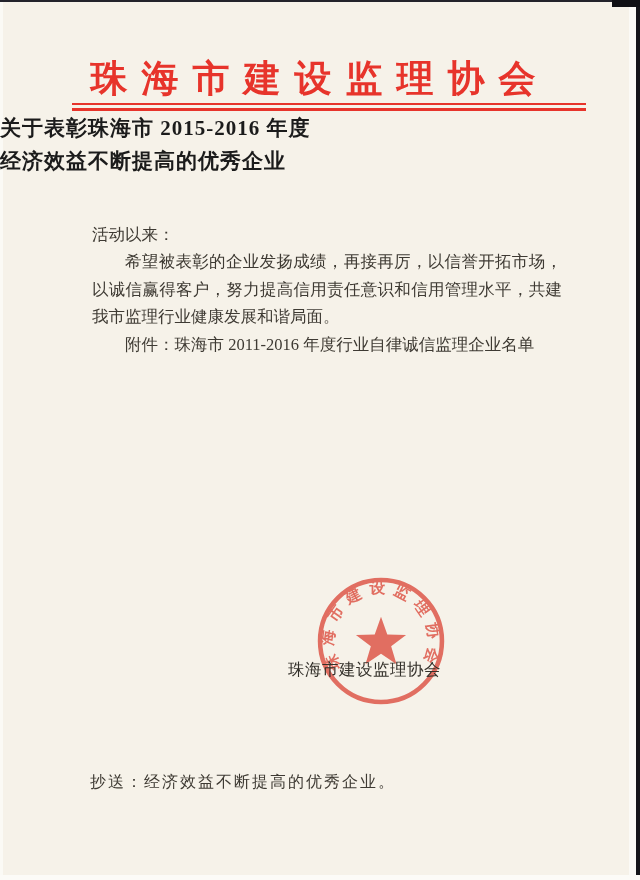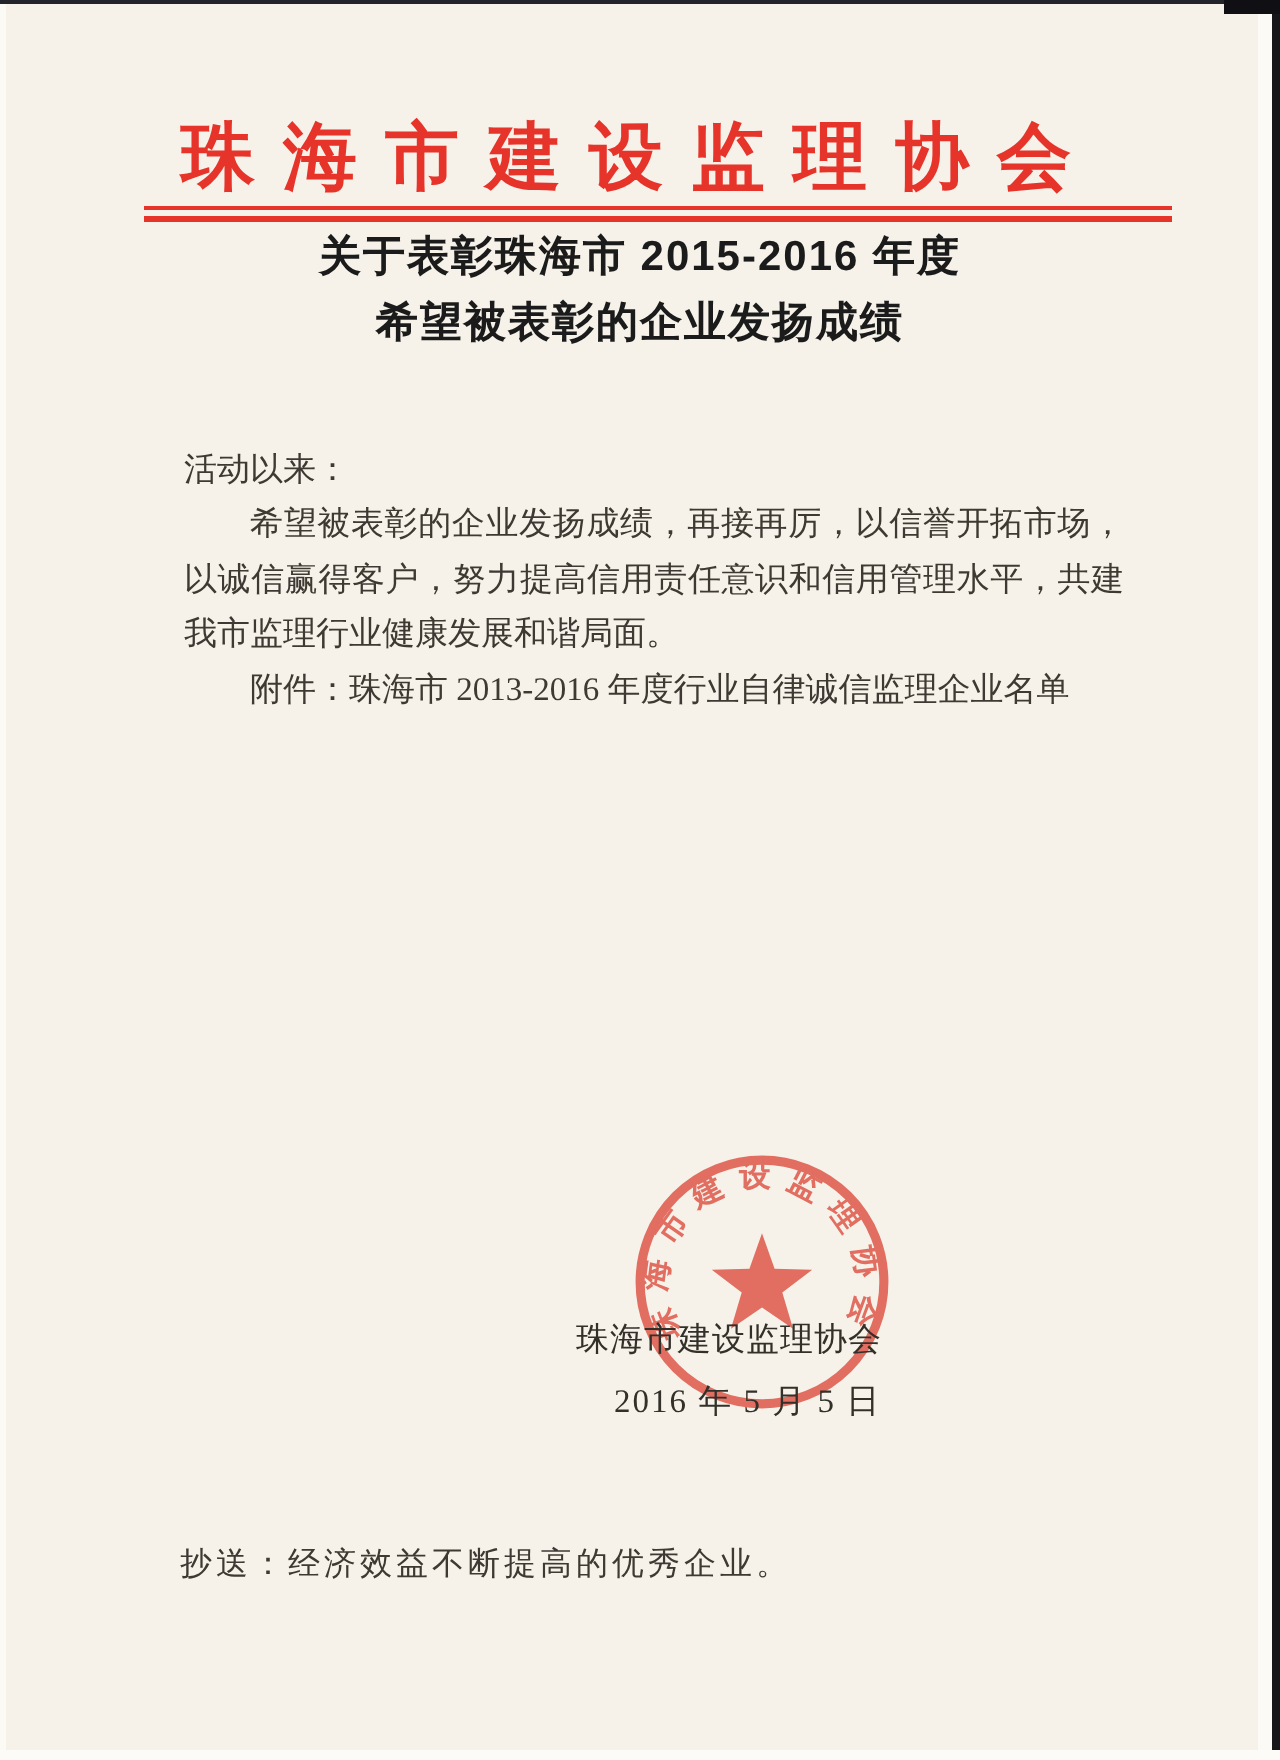--- a/index.html
+++ b/index.html
@@ -36,22 +36,21 @@
     color:var(--header_red);
     white-space:nowrap;
   }
   .red-rule{
     position:absolute;top:103px;left:72px;width:514px;height:3px;
     border-top:2px solid var(--rule_red);
     border-bottom:3px solid var(--rule_red);
   }
   .doc-title{
     position:absolute;top:112px;left:0;width:100%;
-    text-align:center;
-    font-family:Liberation Sans, sans-serif;
+    font-family:Liberation Serif, serif;
     font-weight:700;
     font-size:21px;
     line-height:33px;
     color:var(--title_ink);
     letter-spacing:1px;
   }
   .body-text{
     position:absolute;top:221px;left:92px;width:470px;
     font-size:16.5px;
     line-height:27.4px;
@@ -89,38 +88,37 @@
   <div class="edge-right-black"></div>
   <div class="edge-bottom-light"></div>
   <div class="edge-top"></div>
   <div class="edge-top-right"></div>
 
   <div class="org-header">珠海市建设监理协会</div>
   <div class="red-rule"></div>
 
   <div class="doc-title">
     <div>关于表彰珠海市 2015-2016 年度</div>
-    <div>希望被表彰的企业发扬成绩</div>
+    <div>经济效益不断提高的优秀企业</div>
   </div>
 
   <div class="body-text">
     <p class="salutation">活动以来：</p>
     <p>希望被表彰的企业发扬成绩，再接再厉，以信誉开拓市场，以诚信赢得客户，努力提高信用责任意识和信用管理水平，共建我市监理行业健康发展和谐局面。</p>
-    <p>附件：珠海市 2013-2016 年度行业自律诚信监理企业名单</p>
+    <p>附件：珠海市 2011-2016 年度行业自律诚信监理企业名单</p>
   </div>
 
   <svg class="official-seal" viewBox="0 0 128 128" xmlns="http://www.w3.org/2000/svg">
     <defs>
       <path id="sealArc" d="M 30.8 97.2 A 47 47 0 1 1 97.2 97.2" fill="none"></path>
     </defs>
     <circle cx="64" cy="64" r="60" fill="none" stroke="var(--stamp_red)" stroke-width="4.5"></circle>
     <polygon fill="var(--stamp_red)" points="64,40 70.2,57.5 88.7,58 74,69.2 79.3,87 64,76.5 48.7,87 54,69.2 39.3,58 57.8,57.5"></polygon>
     <text fill="var(--stamp_red)" font-size="15.5" letter-spacing="7" font-family="Liberation Serif, DejaVu Serif, serif" font-weight="700">
       <textPath href="#sealArc" startOffset="50%" text-anchor="middle">珠海市建设监理协会</textPath>
     </text>
   </svg>
 
   <div class="signature-org">珠海市建设监理协会</div>
-  <div class="signature-date">2016 年 5 月 5 日</div>
 
   <div class="cc-line">抄送：经济效益不断提高的优秀企业。</div>
 
 </div>
 
 </body></html>

